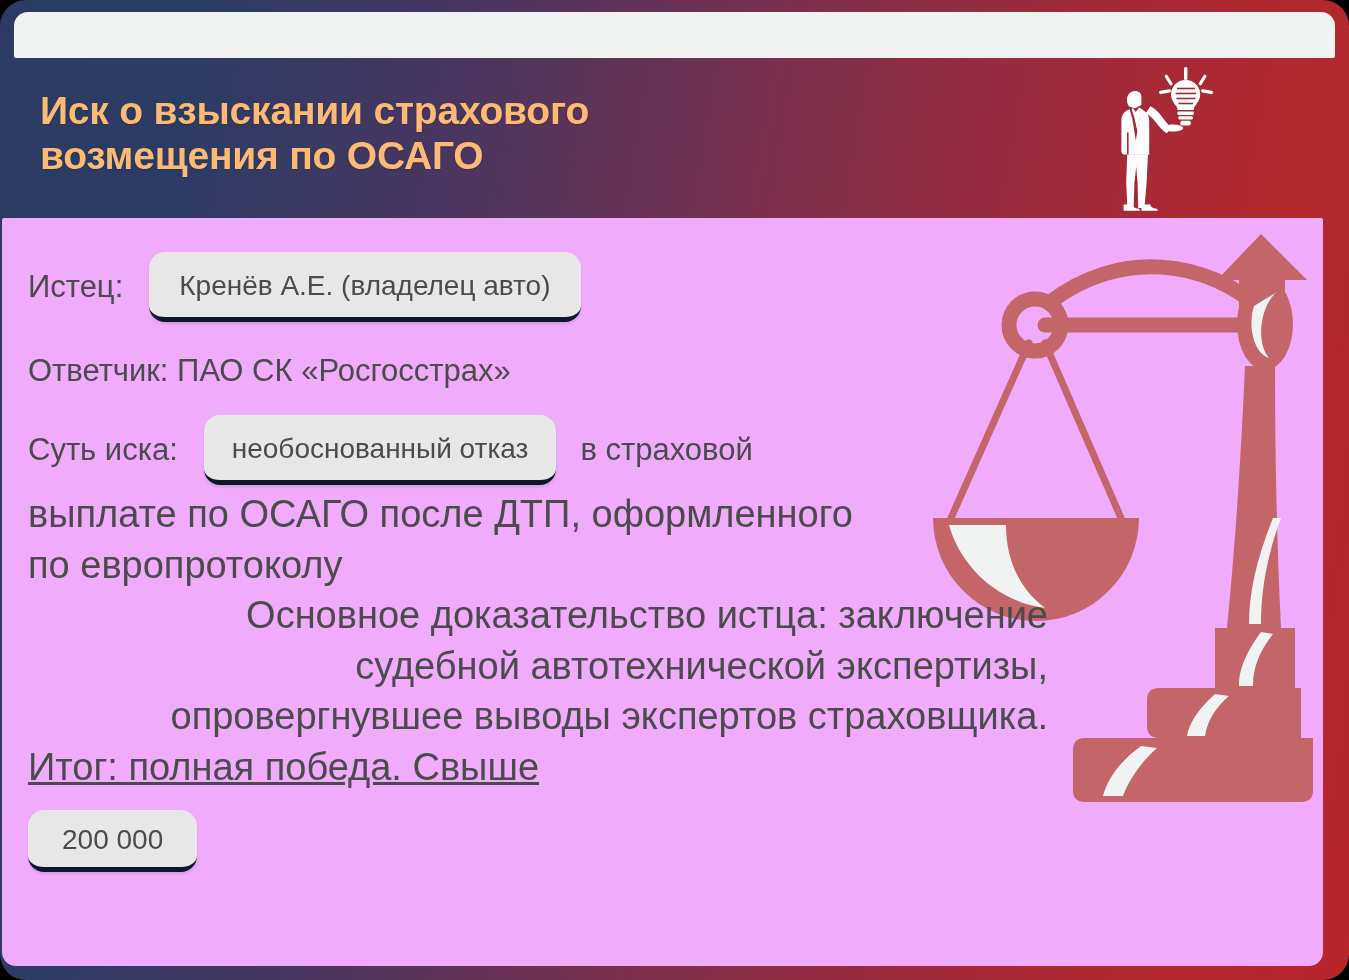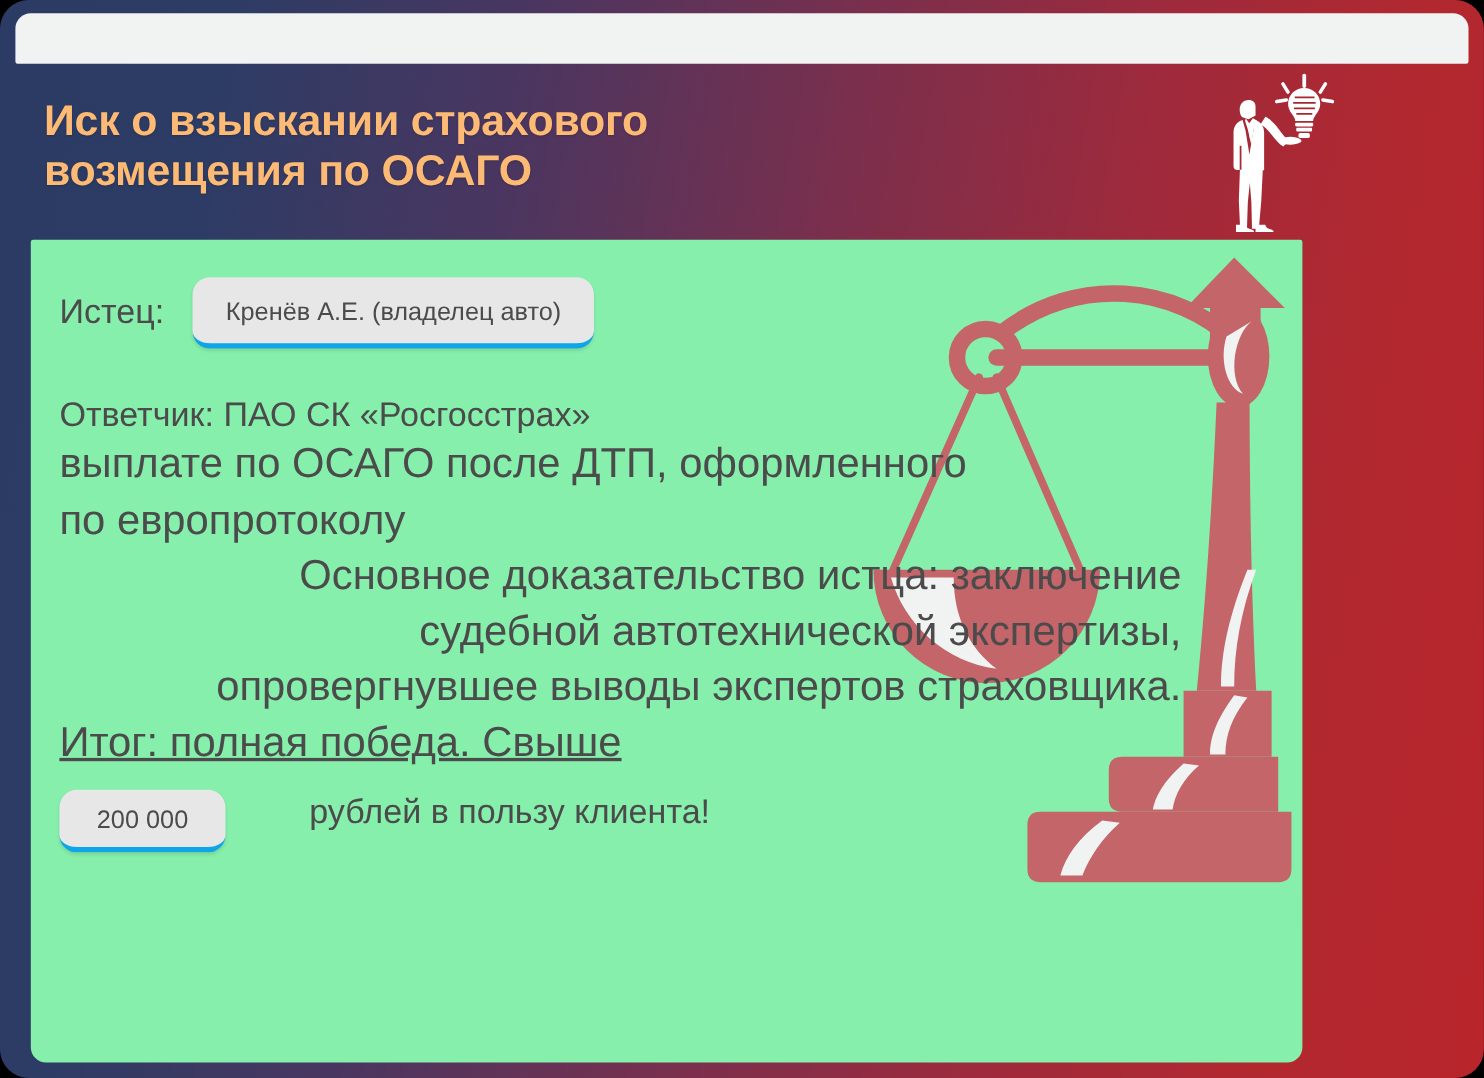--- a/index.html
+++ b/index.html
@@ -63,25 +63,25 @@
     position: absolute;
     right: 108px;
     top: 6px;
     width: 120px;
     height: 150px;
   }
 
   
   .body-panel {
     position: absolute;
-    left: 28px;
+    left: 2px;
     top: 218px;
-    width: 1156px;
+    width: 1321px;
     height: 748px;
-    background: #86efac;
+    background: #f0abfc;
     border-radius: 2px 2px 14px 14px;
     overflow: hidden;
   }
 
   .scales-deco {
     position: absolute;
     right: -6px;
     top: 0px;
     width: 420px;
     height: 600px;
@@ -107,42 +107,42 @@
     white-space: nowrap;
   }
 
   
   .chip {
     display: inline-flex;
     align-items: center;
     justify-content: center;
     background: #e7e7e7;
     border-radius: 16px;
-    border-bottom: 5px solid #0ea5e9;
+    border-bottom: 5px solid #0f172a;
     color: #4b4b4b;
-    font-size: 23px;
+    font-size: 28px;
     line-height: 1;
     box-shadow: 0 2px 3px rgba(0,0,0,0.10);
     box-sizing: border-box;
   }
   .chip-plaintiff {
     margin-left: 26px;
     padding: 20px 30px 17px 30px;
   }
   .chip-claim {
     margin-left: 26px;
     margin-right: 24px;
     padding: 20px 28px 17px 28px;
   }
   .chip-amount {
     margin-right: 28px;
     padding: 16px 34px 13px 34px;
   }
 
-  .block-gap-1 { margin-top: 40px; }
+  .block-gap-1 { margin-top: 29px; }
   .block-gap-2 { margin-top: 24px; }
   .block-gap-3 { margin-top: 28px; text-align: right; }
   .block-gap-4 { margin-top: 22px; text-decoration: underline; }
 
   .para {
     color: #4b4b4b;
     font-size: 38px;
     line-height: 1.33;
     white-space: pre-line;
     margin: 0;
@@ -251,30 +251,34 @@
 
       <div class="row">
         <span class="lbl">Истец:</span>
         <span class="chip chip-plaintiff">Кренёв А.Е. (владелец авто)</span>
       </div>
 
       <div class="block-gap-1">
         <span class="lbl">Ответчик: ПАО СК «Росгосстрах»</span>
       </div>
 
+      <div class="row block-gap-2">
+        <span class="lbl">Суть иска:</span>
+        <span class="chip chip-claim">необоснованный отказ</span>
+        <span class="lbl">в страховой</span>
+      </div>
 
       <p class="para">выплате по ОСАГО после ДТП, оформленного
 по европротоколу</p>
 
       <p class="para block-gap-3">Основное доказательство истца: заключение
 судебной автотехнической экспертизы,
 опровергнувшее выводы экспертов страховщика.</p>
 
       <p class="para block-gap-4">Итог: полная победа. Свыше</p>
 
       <div class="result-row">
         <span class="chip chip-amount">200 000</span>
-        <span class="lbl">рублей в пользу клиента!</span>
       </div>
 
     </div>
   </div>
 </div>
 
 </body></html>

